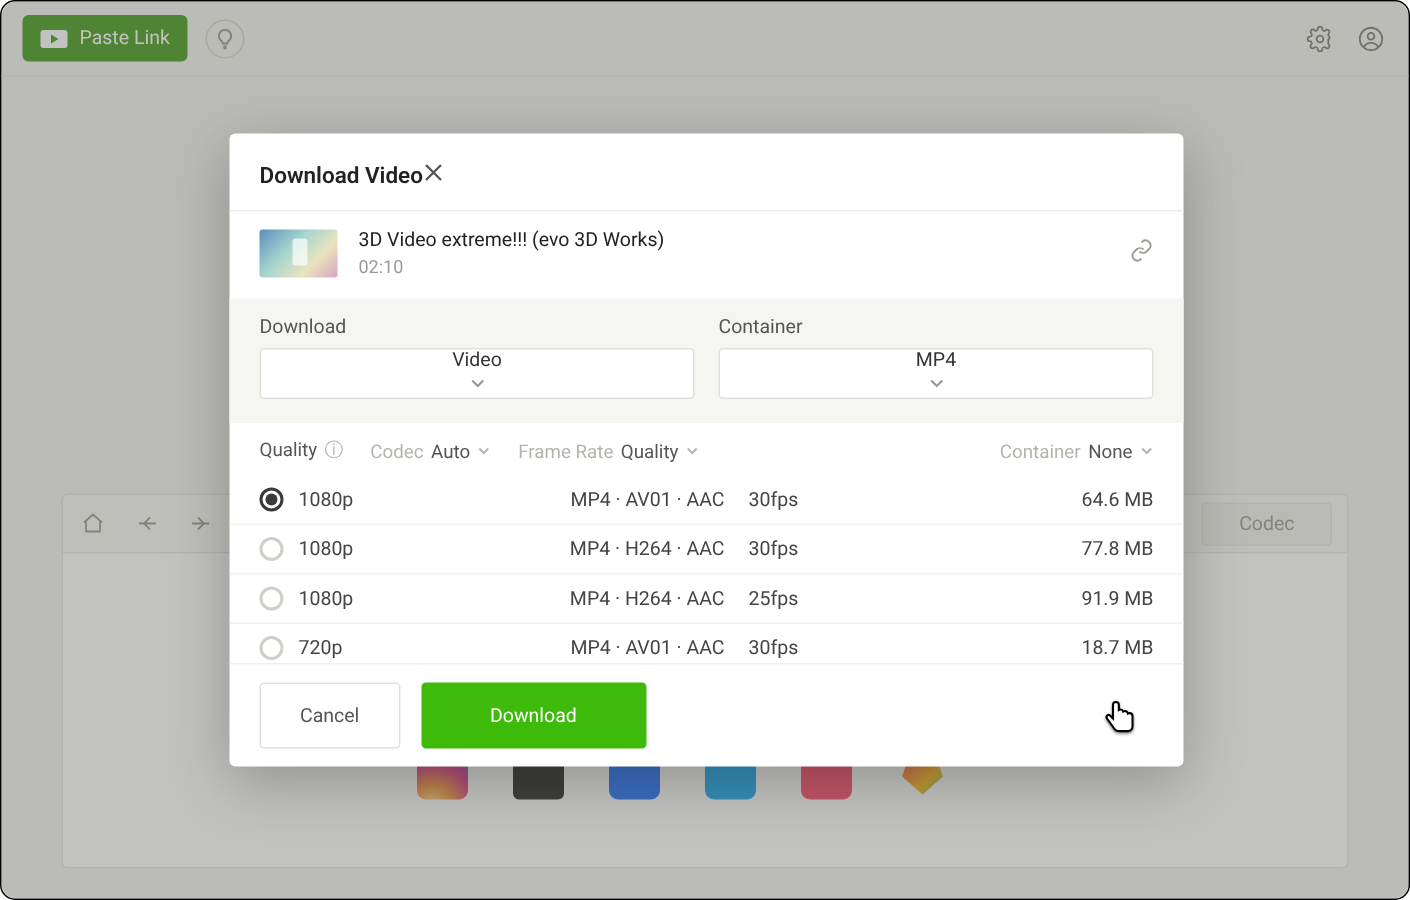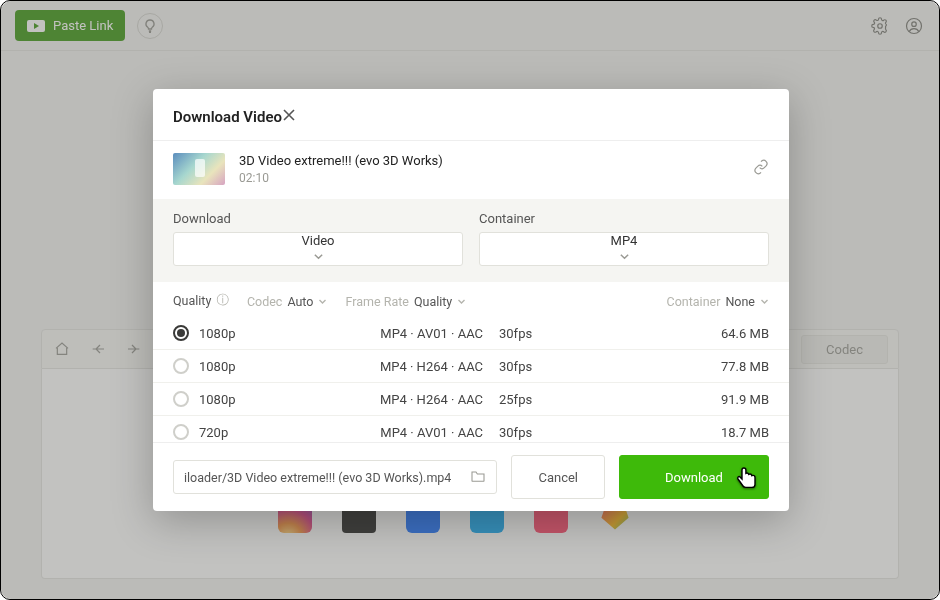--- a/index.html
+++ b/index.html
@@ -330,28 +330,20 @@
         <div class="qrow">
           <span class="radio off"></span>
           <span>720p</span>
           <span style="text-align:right;padding-right:16px;">MP4 · AV01 · AAC</span>
           <span>30fps</span>
           <span class="size">18.7 MB</span>
         </div>
       </div>
 
     <div class="mftr">
-      <div class="path">
-        <span>iloader/3D Video extreme!!! (evo 3D Works).mp4</span>
-        <span class="fold">
-          <svg width="16" height="14" viewBox="0 0 24 20" fill="none" stroke="currentColor" stroke-width="1.6">
-              <path d="M3 4h6l2 3h10v10a1 1 0 0 1-1 1H4a1 1 0 0 1-1-1V4z"></path>
-            </svg>
-        </span>
-      </div>
       <div class="btn">
           <span>Cancel</span>
         </div>
       <div class="btn primary">
           <span>Download</span>
         </div>
     </div>
   </div>
 
   <div class="cursor">

